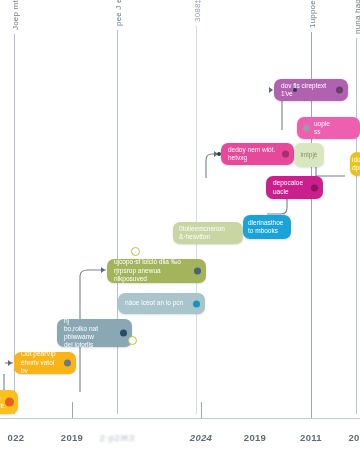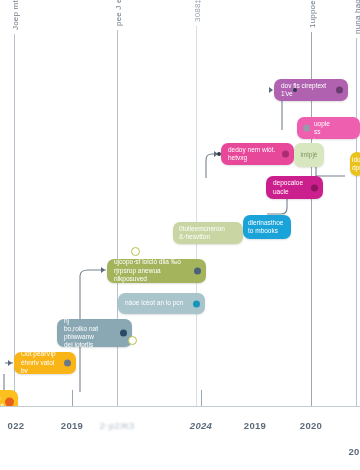--- a/index.html
+++ b/index.html
@@ -67,21 +67,21 @@
     border-bottom:3px solid transparent;
     border-left:4.5px solid #5b6b7a;
   }
   .joint{
     position:absolute;width:4px;height:4px;border-radius:50%;
     background:#2c3b49;
   }
 
   
   #axis{
-    position:absolute;left:0;right:0;bottom:0;height:64px;
+    position:absolute;left:0;right:0;bottom:0;height:52px;
     background:#ffffff;
   }
   #axis .rule{
     position:absolute;left:0;right:0;top:0;height:1px;background:#c3cbd3;
   }
   .tick{
     position:absolute;top:14px;
     font-size:9.5px;font-weight:bold;color:#5c6b7a;
     transform:translateX(-50%);
     letter-spacing:.3px;
@@ -239,17 +239,17 @@
 
     <div class="axis-stub" style="left:72px;"></div>
     <div class="axis-stub" style="left:201px;"></div>
     <div class="axis-stub" style="left:311px;"></div>
 
     <div class="tick" style="left:16px;">022</div>
     <div class="tick" style="left:72px;">2019</div>
     <div class="tick ghost" style="left:117px;">2·р2Ж3</div>
     <div class="tick" style="left:201px;font-style:italic;">2024</div>
     <div class="tick" style="left:255px;">2019</div>
-    <div class="tick" style="left:311px;">2020</div>
-    <div class="tick" style="left:354px;margin-top:26px;">20</div>
+    <div class="tick" style="left:311px;">2011</div>
+    <div class="tick" style="left:354px;">20</div>
   </div>
 
 </div>
 
 </body></html>

